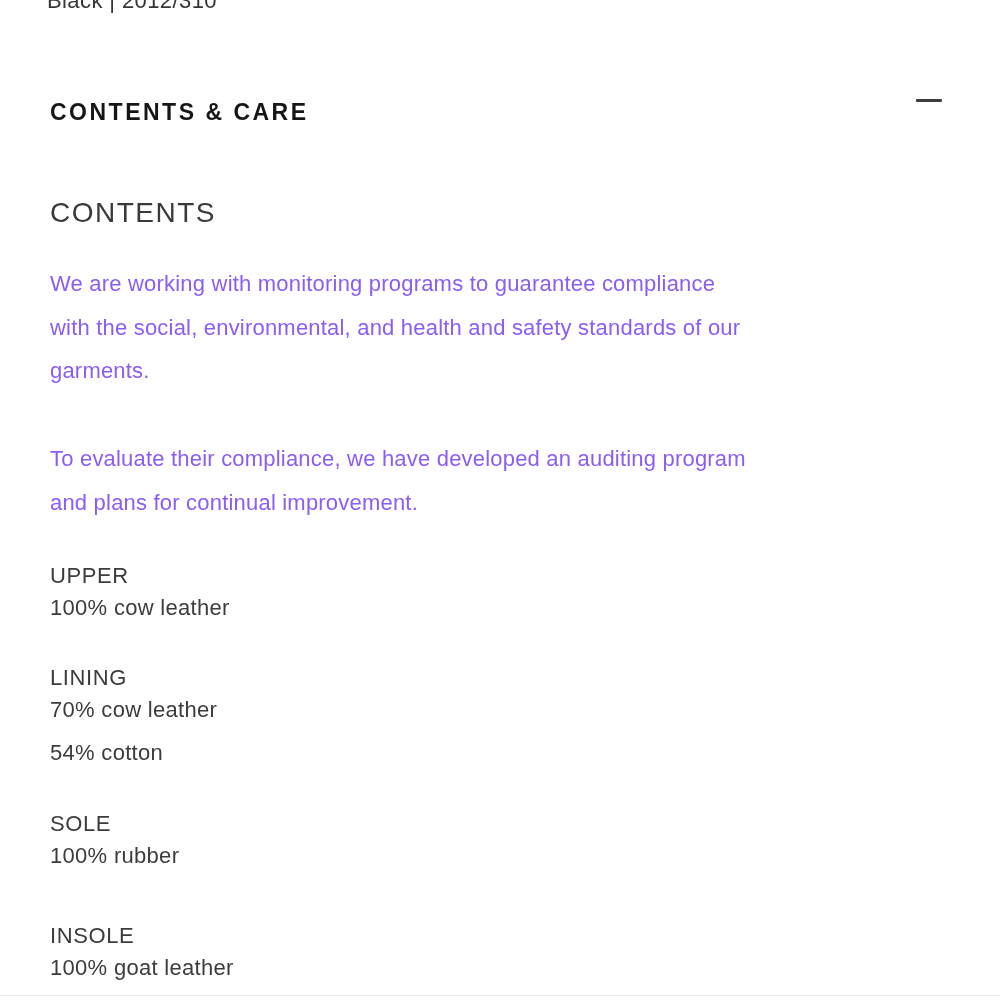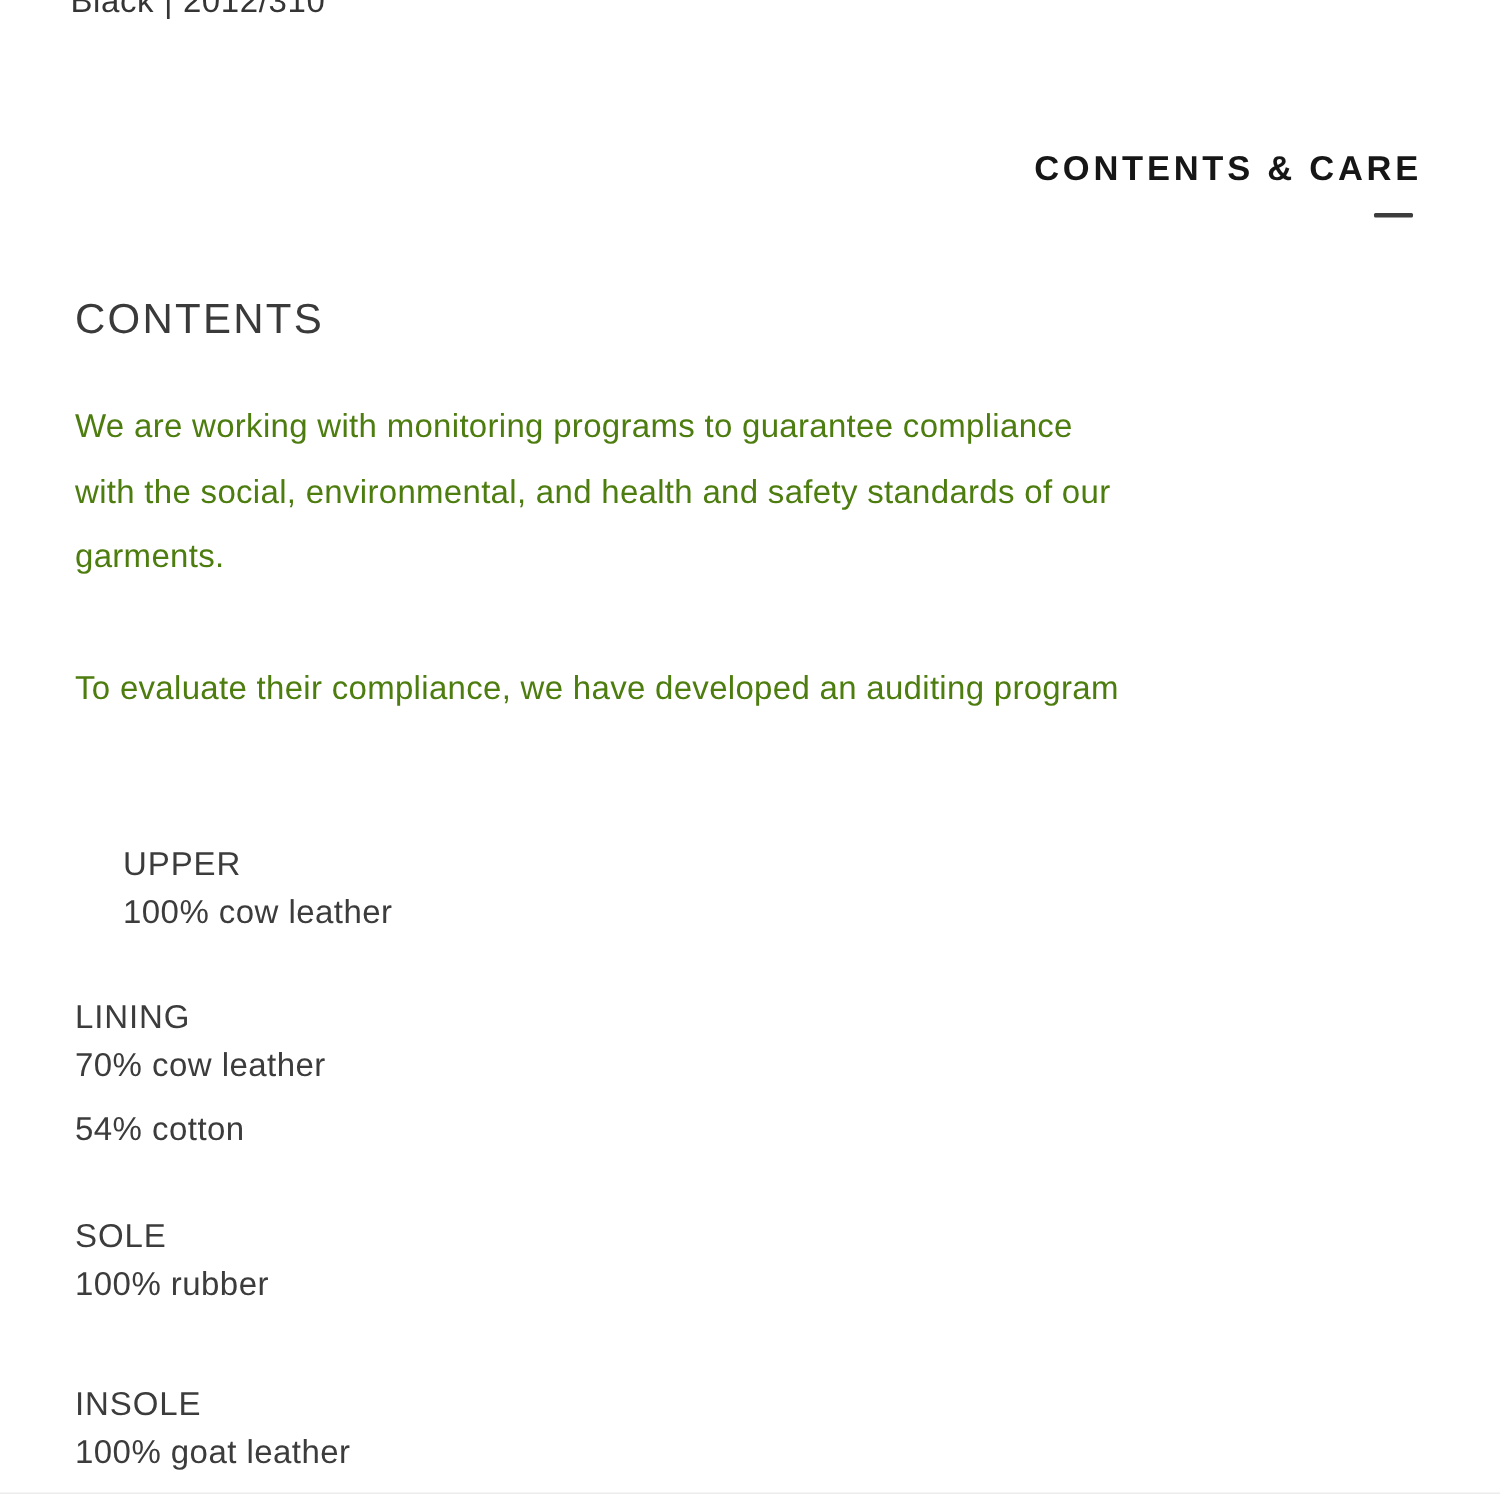--- a/index.html
+++ b/index.html
@@ -24,24 +24,23 @@
     color: #353535;
     white-space: nowrap;
   }
   .section-header {
     position: absolute;
     top: 99px;
     left: 50px;
     right: 52px;
     height: 46px;
     display: flex;
-    align-items: flex-end;
+    align-items: flex-start;
     justify-content: space-between;
     cursor: pointer;
-    flex-direction: column;
   }
   .section-title {
     font-size: 23px;
     font-weight: 700;
     letter-spacing: 2.5px;
     color: #161616;
     white-space: nowrap;
   }
   .minus-icon {
     width: 26px;
@@ -60,38 +59,38 @@
     color: #3a3a3a;
     white-space: nowrap;
   }
   .para {
     position: absolute;
     left: 50px;
     width: 900px;
     font-size: 22px;
     line-height: 43.5px;
     letter-spacing: 0.2px;
-    color: #4d7c0f;
+    color: #8b5cf6;
   }
   .para .line { white-space: nowrap; }
   .para-1 { top: 262px; }
   .para-2 { top: 437px; }
   .material-block {
     position: absolute;
     left: 50px;
     width: 900px;
     font-size: 22px;
     line-height: 32px;
     letter-spacing: 0.3px;
     color: #3c3c3c;
   }
   .material-part { letter-spacing: 0.6px; }
   .material-line { white-space: nowrap; }
   .material-line + .material-line { margin-top: 11px; }
-  .block-upper  { top: 560px; margin-left: 32px; }
+  .block-upper  { top: 560px; }
   .block-lining { top: 662px; }
   .block-sole   { top: 808px; }
   .block-insole { top: 910px; margin-top: 10px; }
   .bottom-divider {
     position: absolute;
     left: 0;
     right: 0;
     top: 995px;
     height: 1px;
     background: #ececec;
@@ -112,20 +111,21 @@
   <div class="subheading">CONTENTS</div>
 
   <div class="para para-1">
     <div class="line">We are working with monitoring programs to guarantee compliance</div>
     <div class="line">with the social, environmental, and health and safety standards of our</div>
     <div class="line">garments.</div>
   </div>
 
   <div class="para para-2">
     <div class="line">To evaluate their compliance, we have developed an auditing program</div>
+    <div class="line">and plans for continual improvement.</div>
   </div>
 
   <div class="material-block block-upper">
     <div class="material-part">UPPER</div>
     <div class="material-line">100% cow leather</div>
   </div>
 
   <div class="material-block block-lining">
     <div class="material-part">LINING</div>
     <div class="material-line">70% cow leather</div>

